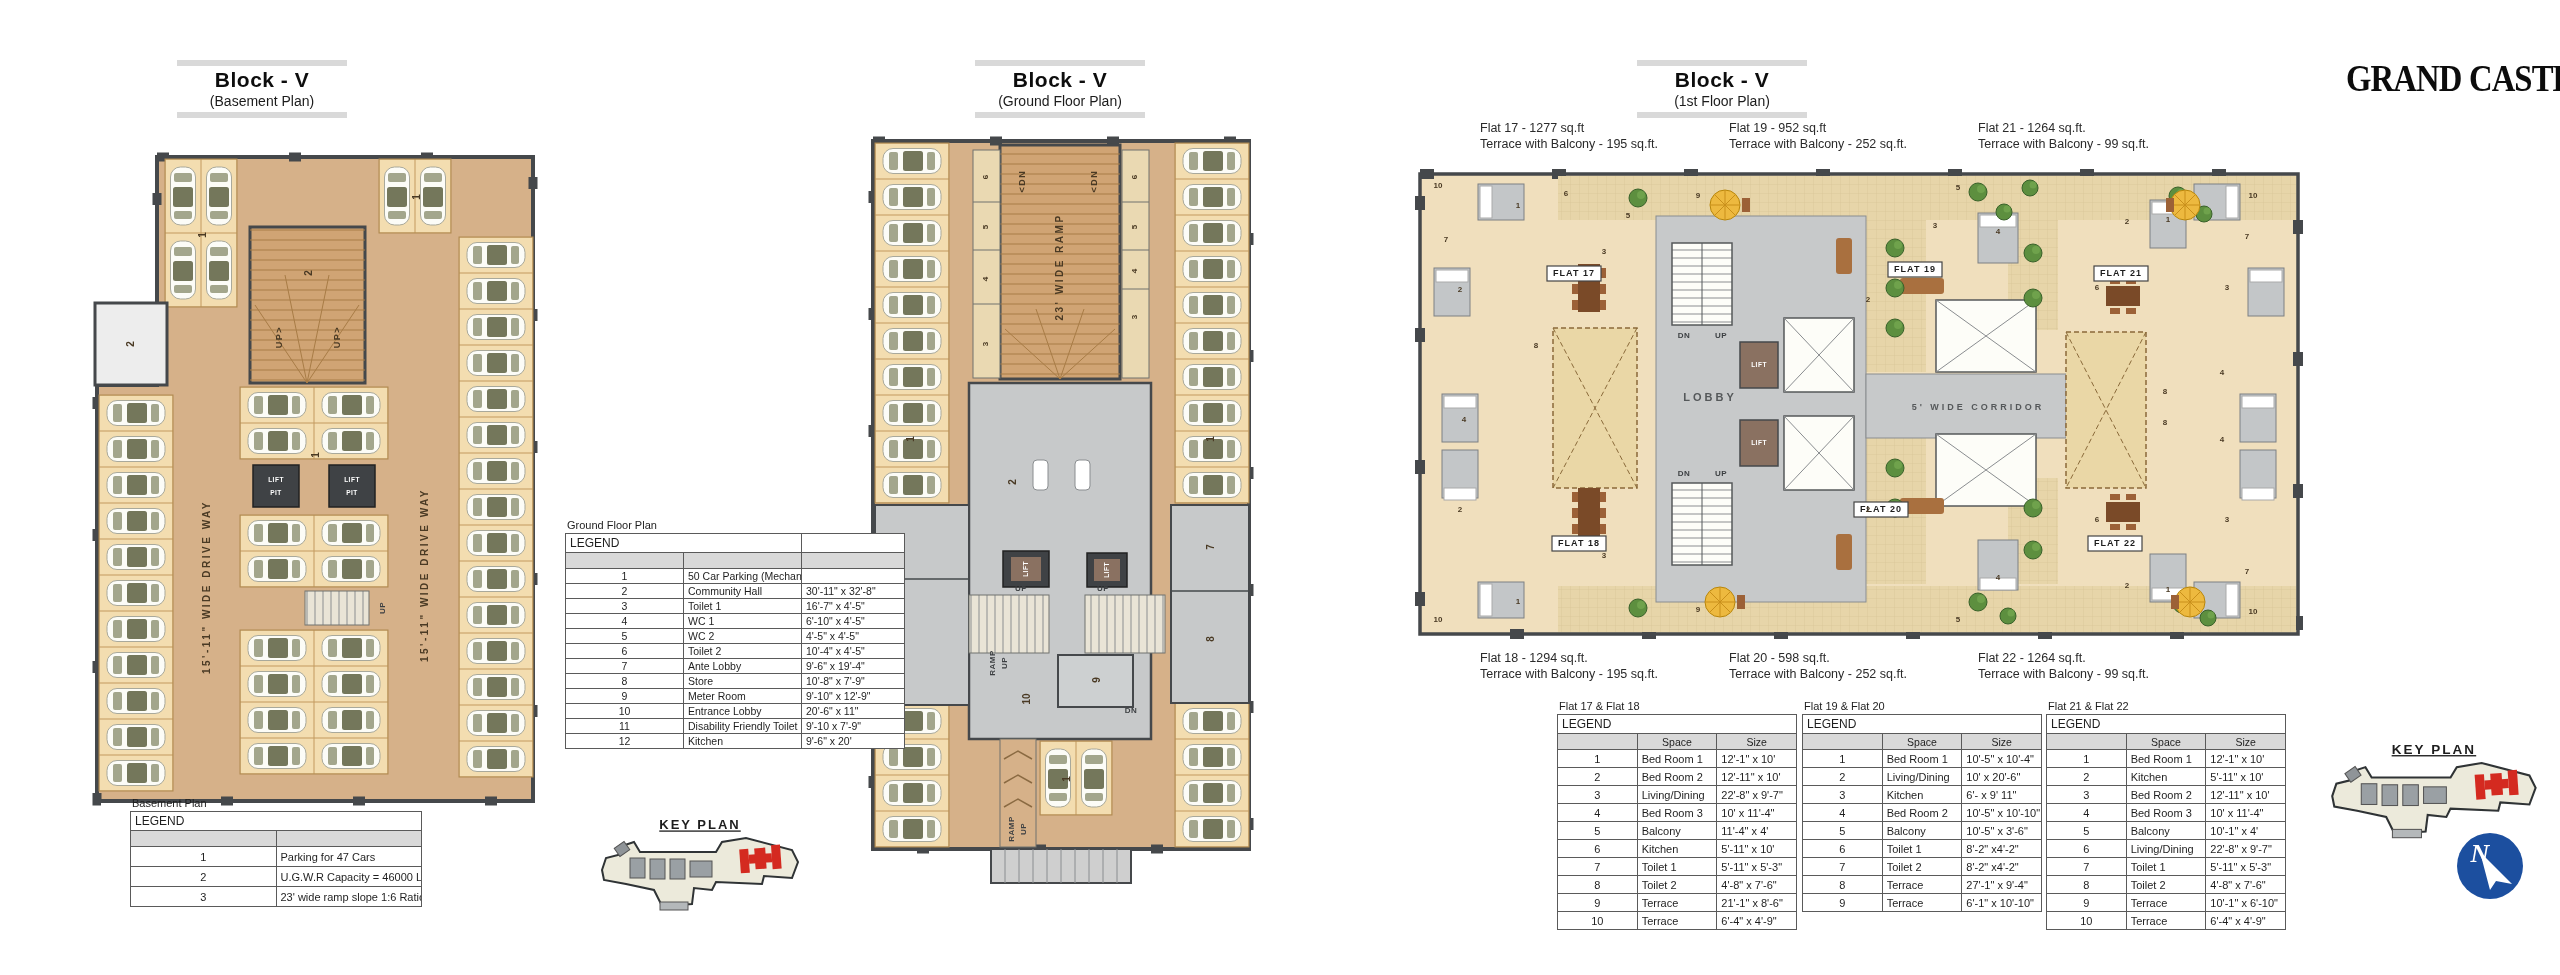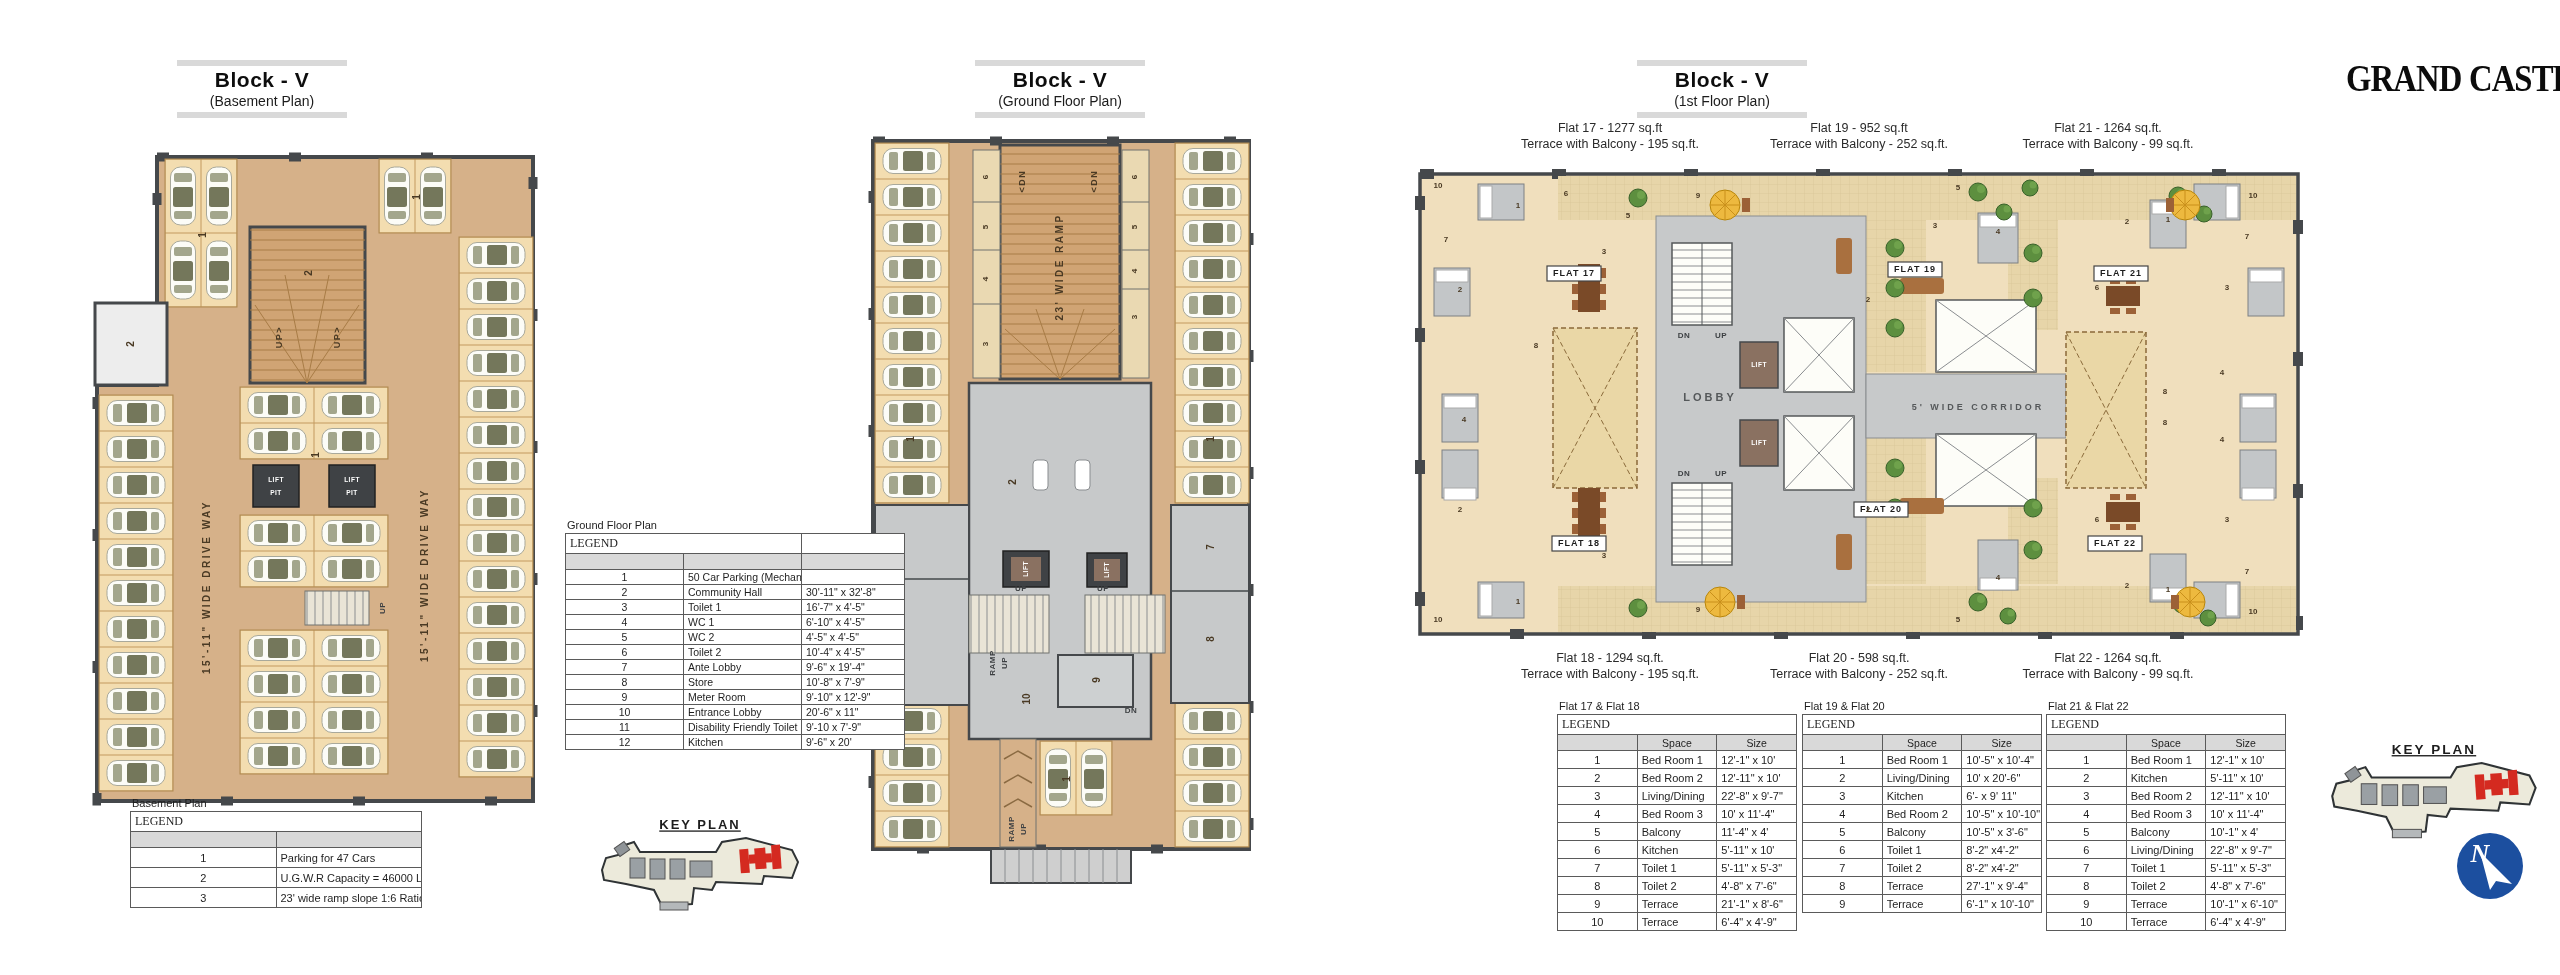--- a/index.html
+++ b/index.html
@@ -14,28 +14,28 @@
   
   .logo{position:absolute;left:2298px;top:56px;width:258px;text-align:center;white-space:nowrap;
         font-family:"Liberation Serif",serif;font-weight:700;font-size:38px;color:#0c0c0c;
         transform:scaleX(.86);transform-origin:center;letter-spacing:-1px;}
   
   .tblwrap{position:absolute;}
   .tbl-caption{font-size:11px;color:#1e1e1e;margin:0 0 2px 2px;line-height:12px;}
   .tblwrap table{border-collapse:collapse;width:100%;table-layout:fixed;background:#fff;}
   .tblwrap th,.tblwrap td{border:1px solid #5a5a5a;padding:1px 4px;text-align:left;
         font-weight:400;font-size:10.5px;color:#1e1e1e;overflow:hidden;white-space:nowrap;}
-  .tblwrap .legend-row th{font-size:12px;padding:2px 4px;font-family:Liberation Serif, serif;}
+  .tblwrap .legend-row th{font-size:12px;padding:2px 4px;}
   .tblwrap .hdr-row th{background:var(--legend-header-gray,#d9d9d9);height:13px;text-align:center;}
   .tblwrap .c-no{width:24px;text-align:center;}
   .flat-tbl td{font-size:11px;height:15px;}
   .base-tbl td{font-size:11px;height:17px;}
   
   .fl-annos{position:absolute;left:1388px;width:882px;height:40px;}
-  .fl-annos .anno{position:absolute;width:260px;text-align:center;font-size:12.5px;
+  .fl-annos .anno{position:absolute;width:260px;text-align:left;font-size:12.5px;
         color:#2a2a2a;line-height:16px;}
   .fl-annos .anno:nth-child(1){left:62px;}
   .fl-annos .anno:nth-child(2){left:311px;}
   .fl-annos .anno:nth-child(3){left:560px;}
   
   .tD{font:700 10px "Liberation Sans",sans-serif;fill:#4a3a24;letter-spacing:2.5px;}
   .tR{font:700 9px "Liberation Sans",sans-serif;fill:#4a3a24;letter-spacing:1.5px;}
   .tS{font:700 8px "Liberation Sans",sans-serif;fill:#3c3f42;letter-spacing:.5px;}
   .tN{font:700 10px "Liberation Sans",sans-serif;fill:#4a3a24;}
   .dg{font:700 8px "Liberation Sans",sans-serif;fill:#4a3a24;}

